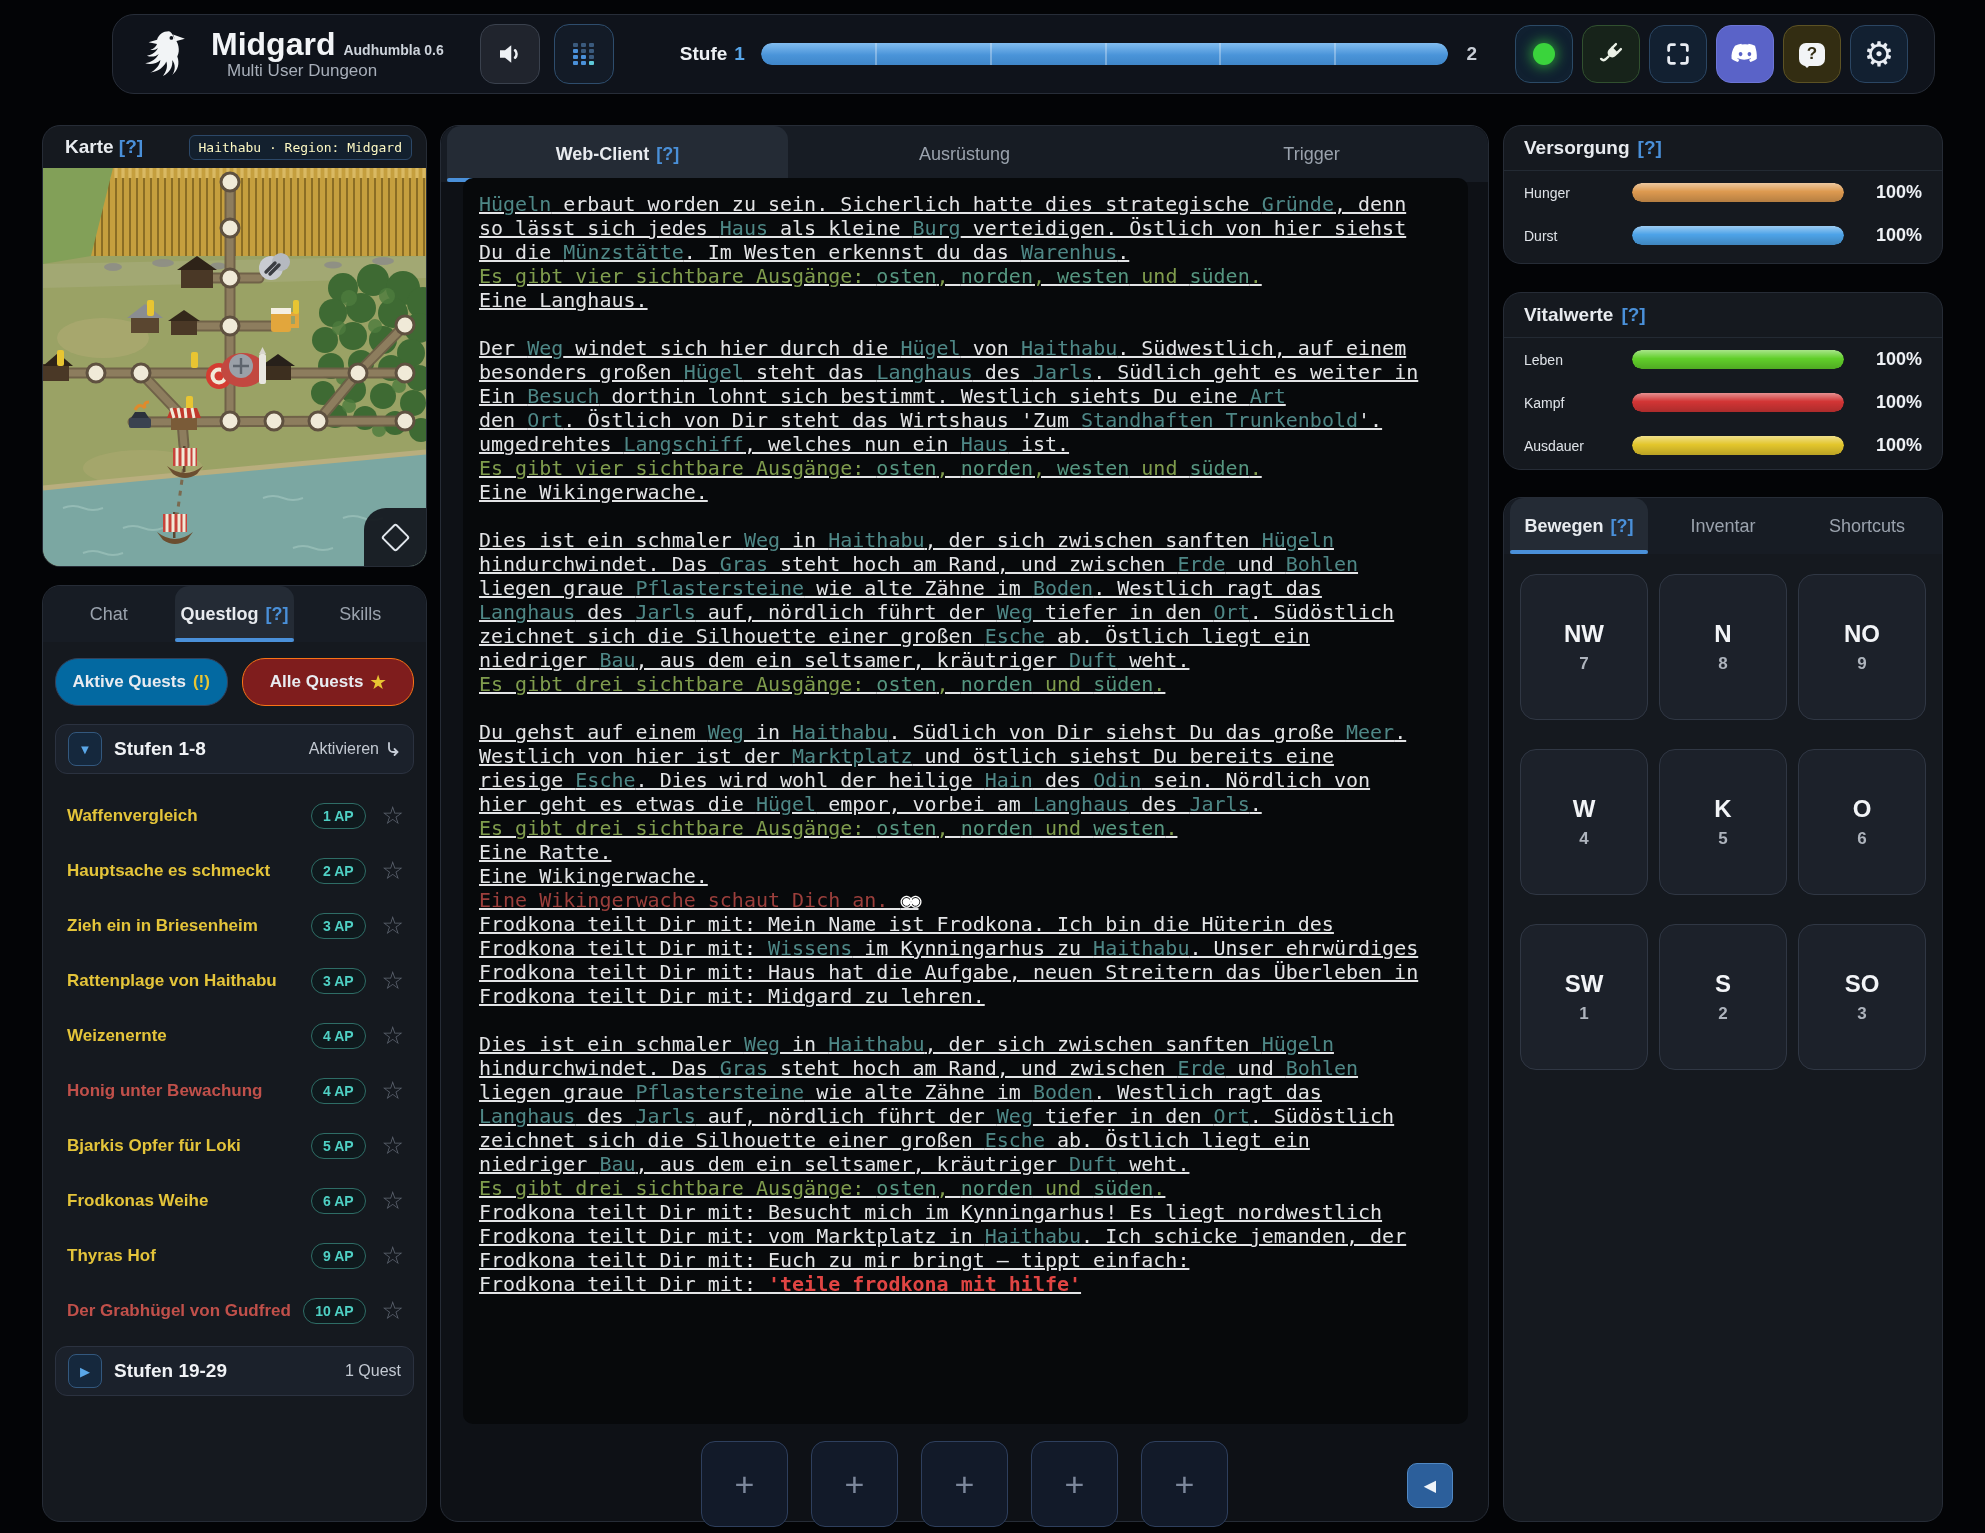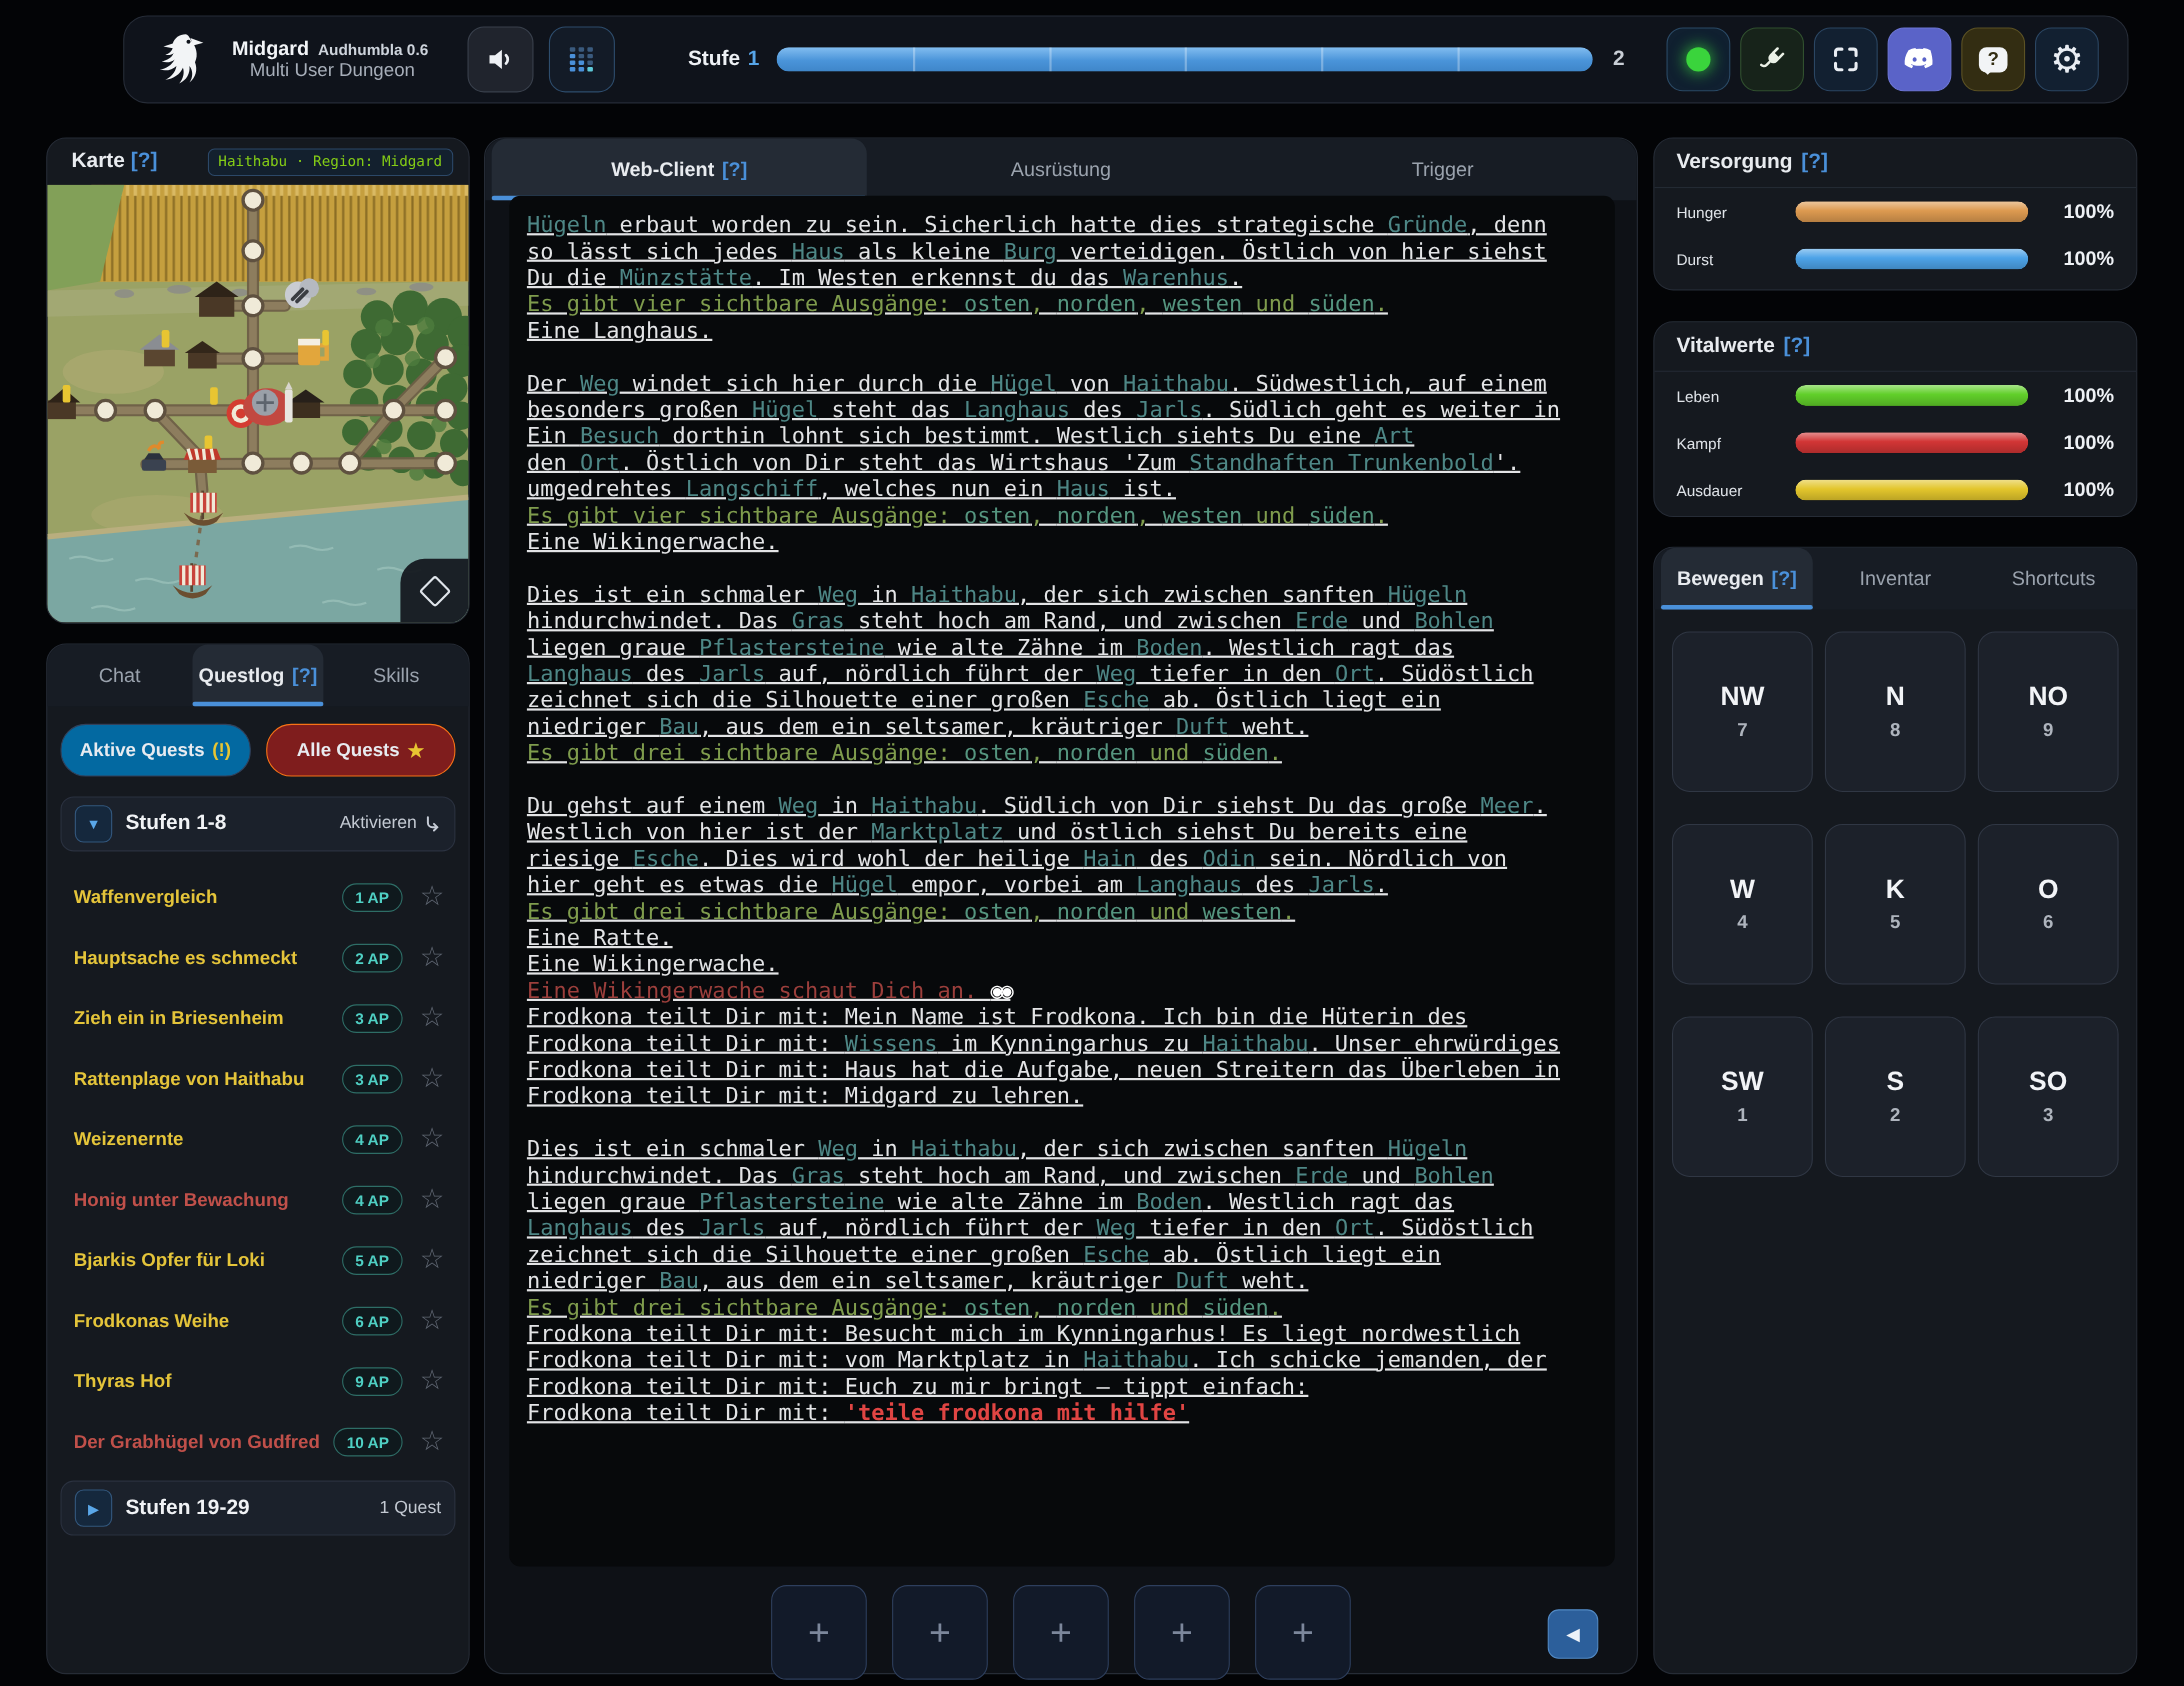--- a/index.html
+++ b/index.html
@@ -5,21 +5,21 @@
   html,body{margin:0;padding:0;background:#030406;}
   #stage{position:relative;width:1985px;height:1533px;background:#030406;overflow:hidden;
          font-family:"Liberation Sans",sans-serif;color:#e6e9ed;}
   .panel{position:absolute;background:#15191f;border:1px solid #262c36;border-radius:18px;}
   .help{color:#4a90d9;font-weight:700;}
   
   #topbar{position:absolute;left:112px;top:14px;width:1821px;height:78px;background:#0f131b;
           border:1px solid #272d38;border-radius:22px;display:flex;align-items:center;}
   #logo{width:54px;height:54px;margin-left:28px;flex:0 0 auto;}
   #title-block{margin-left:16px;line-height:1.1;}
-  #title-line1{font-size:18px;font-weight:700;color:#f2f4f7;}
+  #title-line1{font-size:32px;font-weight:700;color:#f2f4f7;}
   #title-version{font-size:14px;font-weight:700;color:#cdd3db;margin-left:8px;}
   #title-line2{font-size:17px;color:#a7aeb9;margin-left:16px;}
   .sq-btn{width:58px;height:58px;border-radius:15px;display:flex;align-items:center;justify-content:center;flex:0 0 auto;}
   #sound-btn{margin-left:36px;background:#20242d;border:1px solid #3a414d;}
   #eq-btn{margin-left:14px;background:#131b27;border:1px solid #2e4d6d;}
   #level-wrap{display:flex;align-items:center;margin-left:66px;flex:1 1 auto;}
   #level-label{font-size:19px;font-weight:700;color:#eef1f5;}
   #level-cur{font-size:19px;font-weight:700;color:#57a5e8;margin-left:7px;}
   #level-bar{position:relative;height:22px;border-radius:11px;margin:0 18px 0 16px;flex:1 1 auto;
              background:#1b2430;overflow:hidden;}
@@ -38,21 +38,21 @@
   #status-dot{width:22px;height:22px;border-radius:50%;background:#3ad43c;
               box-shadow:0 0 12px 3px rgba(58,212,60,.55);}
   #gear-glyph{font-family:"DejaVu Sans",sans-serif;font-size:34px;color:#e9edf3;line-height:1;}
   #help-bubble{position:relative;width:26px;height:23px;background:#f2f4f6;border-radius:7px;
                display:flex;align-items:center;justify-content:center;font-weight:800;font-size:17px;color:#332d12;}
   #help-bubble:after{content:"";position:absolute;left:4px;bottom:-6px;border:4px solid transparent;border-top-color:#f2f4f6;}
   
   #map-panel{left:42px;top:125px;width:383px;height:440px;overflow:hidden;}
   #map-header{height:42px;display:flex;align-items:center;justify-content:space-between;padding:0 14px 0 22px;}
   #map-title{font-size:19px;font-weight:700;color:#e8ebef;}
-  #map-badge{font-family:"DejaVu Sans Mono",monospace;font-size:13px;color:#84cc16;background:#13202e;
+  #map-badge{font-family:"DejaVu Sans Mono",monospace;font-size:13px;color:#fef9c3;background:#13202e;
              border:1px solid #2c4868;border-radius:6px;padding:4px 9px;}
   #map-canvas{position:absolute;left:0;top:42px;width:383px;height:398px;}
   #map-diamond{position:absolute;right:0;bottom:0;width:62px;height:58px;background:rgba(17,21,27,.92);
                border-top-left-radius:22px;display:flex;align-items:center;justify-content:center;}
   #map-diamond .dia{width:17px;height:17px;border:2.5px solid #dfe4ea;transform:rotate(45deg);border-radius:3px;}
   
   .tabbar{display:flex;gap:6px;padding:0 6px;background:#171c24;border-radius:18px 18px 0 0;}
   .tab{flex:1 1 0;height:56px;display:flex;align-items:center;justify-content:center;gap:7px;
        font-size:18px;color:#9aa2ad;border-radius:14px 14px 0 0;position:relative;}
   .tab.active{background:#242b35;color:#e8ebef;font-weight:600;}

